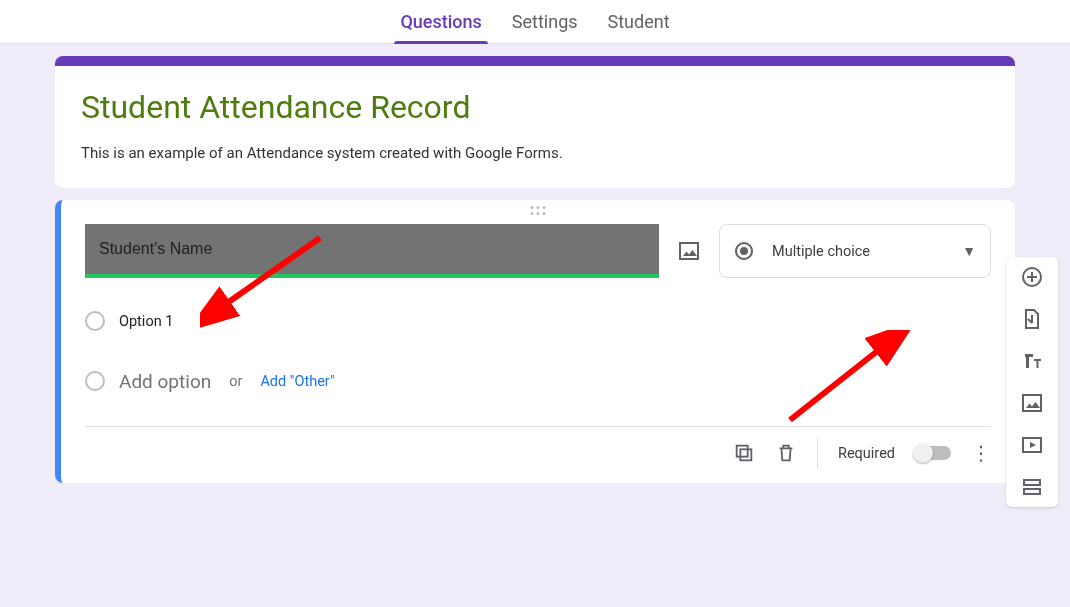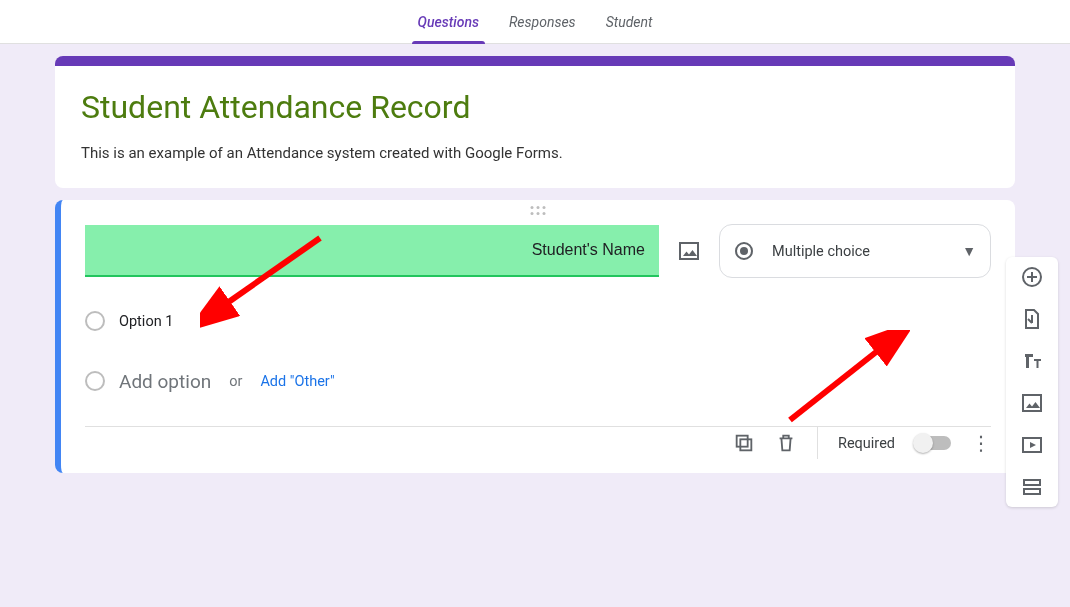--- a/index.html
+++ b/index.html
@@ -15,28 +15,27 @@
       background: #fff;
       height: 44px;
       display: flex;
       justify-content: center;
       align-items: center;
       gap: 30px;
       border-bottom: 1px solid #e0e0e0;
       position: relative;
     }
     .tab {
-      font-size: 14px;
+      font-size: 18px;
       color: #5f6368;
       cursor: pointer;
       height: 44px;
       display: flex;
       align-items: center;
       position: relative;
-      font-style: italic;
     }
     .tab.active {
       color: #673ab7;
       font-weight: 500;
     }
     .tab.active::after {
       content: '';
       position: absolute;
       bottom: 0;
       left: -6px;
@@ -91,39 +90,38 @@
     }
     .drag-handle span { background: #bdbdbd; border-radius: 50%; width:3px; height:3px;}
     .question-row {
       display: flex;
       align-items: center;
       gap: 18px;
       margin-top: 6px;
     }
     .question-input {
       flex: 1;
-      background: #86efac;
+      background: #737373;
       border: none;
-      border-bottom: 2px solid #22c55e;
+      border-bottom: 4px solid #22c55e;
       padding: 16px 14px;
       font-size: 16px;
       color: #202124;
       outline: none;
-      text-align: right;
     }
     .image-btn {
       width: 24px; height: 24px;
       color: #5f6368;
       cursor: pointer;
     }
     .type-dropdown {
       width: 272px;
       height: 54px;
       border: 1px solid #dadce0;
-      border-radius: 13px;
+      border-radius: 8px;
       display: flex;
       align-items: center;
       padding: 0 14px;
       justify-content: space-between;
       cursor: pointer;
     }
     .type-dropdown .left { display: flex; align-items: center; gap: 18px;}
     .radio-icon {
       width: 20px; height: 20px;
       display:inline-flex; align-items:center; justify-content:center;
@@ -143,20 +141,21 @@
       border: 2px solid #bdbdbd;
       border-radius: 50%;
     }
     .option-text { font-size: 14.5px; color: #202124; flex:1;}
     .add-option-text { color: #70757a; font-size: 19px;}
     .or-text { color: #70757a; font-size: 14.5px; margin: 0 4px;}
     .add-other { color: #1a73e8; font-size: 14.5px; cursor:pointer;}
     .footer-row {
       border-top: 1px solid #e0e0e0;
       margin-top: 28px;
+      padding-top: 10px;
       display: flex;
       justify-content: flex-end;
       align-items: center;
       gap: 20px;
     }
     .footer-icon {
       width: 22px; height: 22px; color: #5f6368; cursor:pointer;
     }
     .vsep { width:1px; height:32px; background:#e0e0e0;}
     .req-label { font-size: 14.5px; color: #3c4043;}
@@ -187,21 +186,21 @@
     .arrow {
       position: absolute;
       pointer-events: none;
     }
   </style>
 </head>
 <body>
 
 <div class="top-tabs">
   <div class="tab active">Questions</div>
-  <div class="tab">Responses</div>
+  <div class="tab">Settings</div>
   <div class="tab">Student</div>
 </div>
 
 <div class="main-area">
   <div class="form-column">
 
     <div class="header-card">
       <div class="form-title">Student Attendance Record</div>
       <div class="form-desc">This is an example of an Attendance system created with Google Forms.</div>
     </div>

